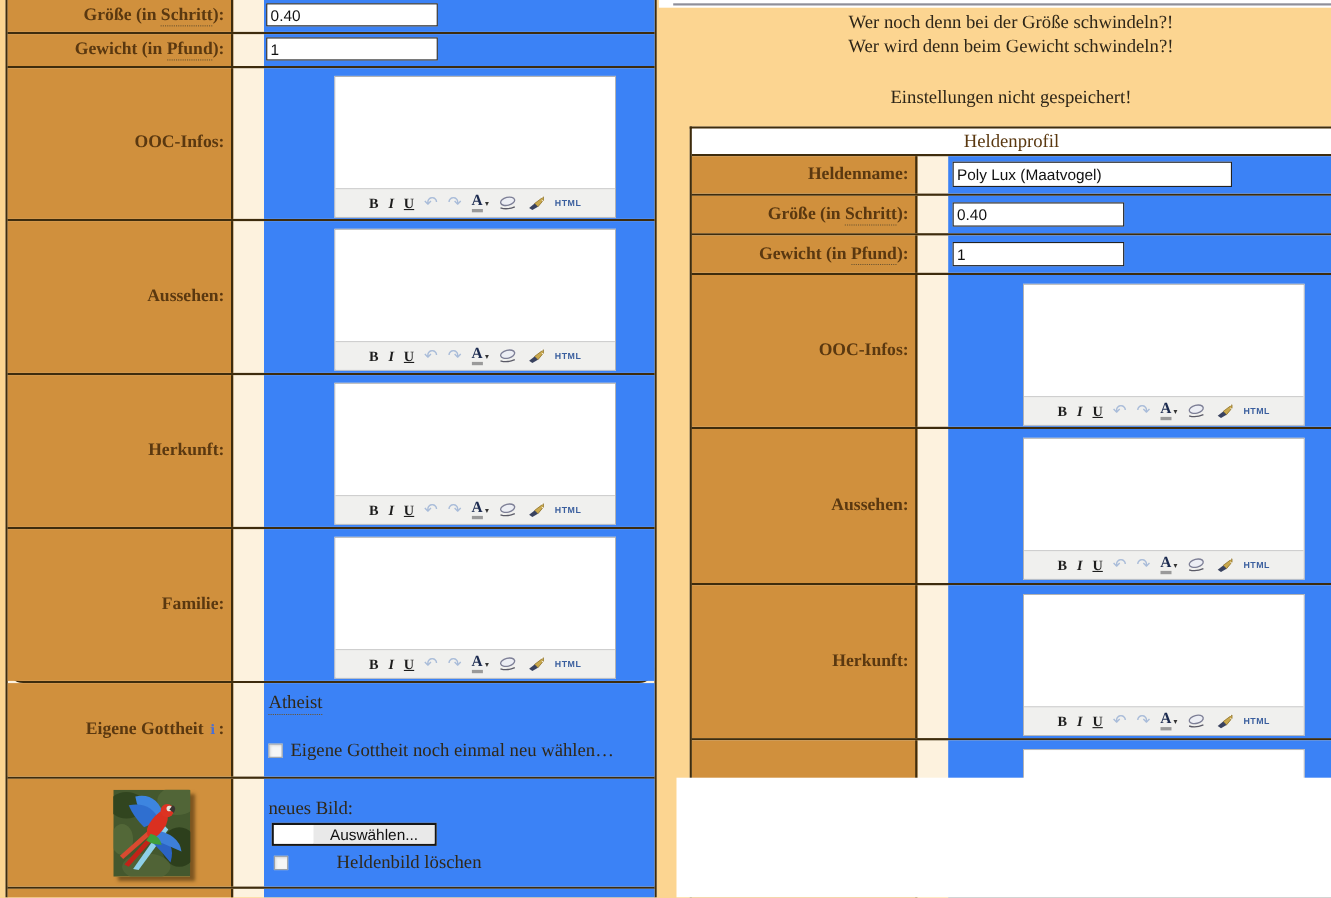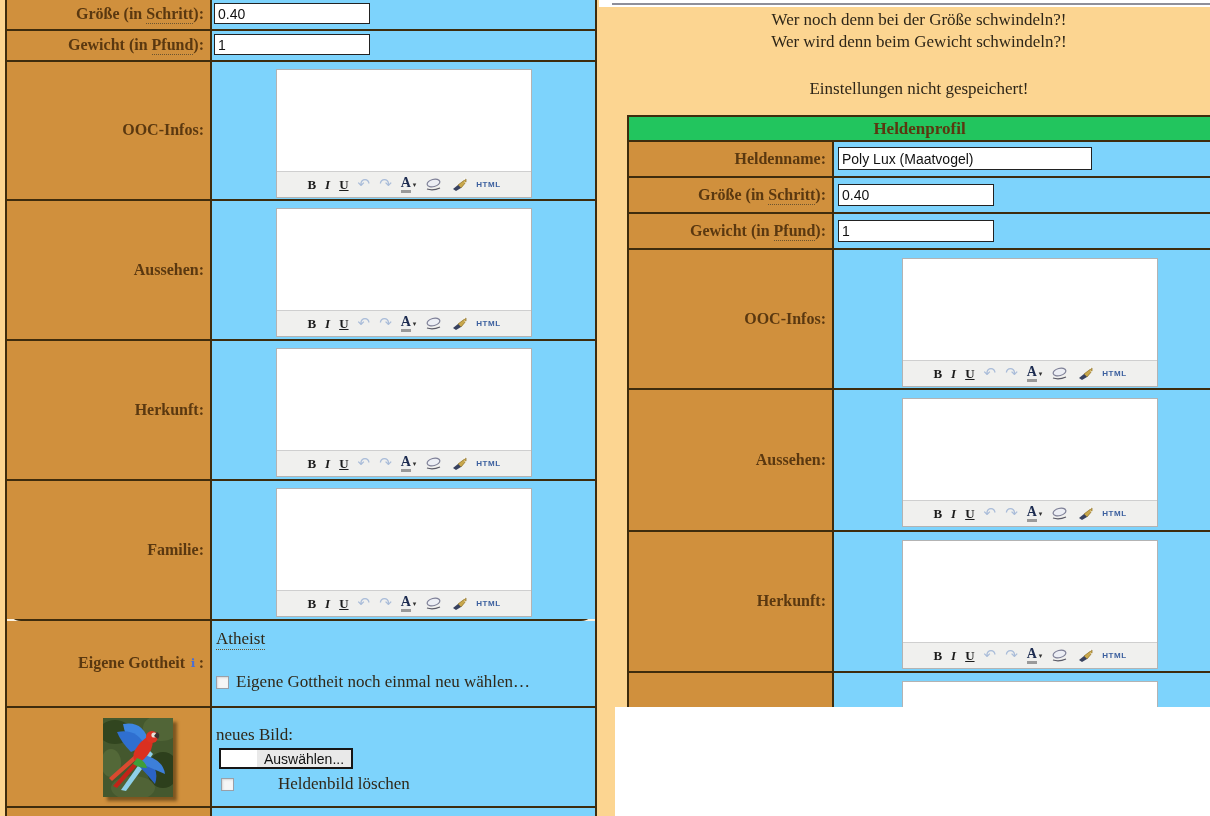--- a/index.html
+++ b/index.html
@@ -14,21 +14,21 @@
   .panel-table { position:absolute; background:#fdf2de; }
   .row { display:flex; border-bottom:2px solid #3e2c0d; }
   .row:last-child { border-bottom:none; }
   .lbl {
     width:205px; flex:0 0 205px;
     background:#d0903d; border-right:2px solid #3e2c0d;
     color:#5a3810; font-weight:bold; font-size:16px;
     display:flex; align-items:center; justify-content:flex-end;
     padding-right:6px; text-align:right; line-height:1.15;padding-left:44px;
   }
-  .cnt { flex:1; background:#7dd3fc; position:relative; }
+  .cnt { flex:1; background:#3b82f6; position:relative;margin-left:28px; }
   .tt { border-bottom:1px dotted #6b5430; padding-bottom:1px; }
   
   #left-table {
     left:5px; top:0; width:592px; height:816px;
     border-left:2px solid #3e2c0d; border-right:2px solid #3e2c0d;
     display:flex; flex-direction:column;
   }
   .lr1 { height:31px; } .lr2 { height:31px; }
   .lr3 { height:139px; } .lr4 { height:140px; } .lr5 { height:140px; } .lr6 { height:140px;border-radius:14px; }
   .lr7 { height:87px; } .lr8 { height:100px; } .lr9 { flex:1; border-bottom:none; }
@@ -65,44 +65,44 @@
     width:13px; height:13px; border:1px solid #9aa0a8; background:#f6f6f6;
     box-shadow:inset 1px 1px 2px #d7d7d7; flex:0 0 13px;
   }
   .cb-line { display:flex; align-items:center; gap:7px; font-size:17px; color:#302818; }
   
   .gott-cnt { padding:8px 0 0 4px; font-size:17px; }
   .gott-cb { margin-top:23px; }
   .lbl-gott-icon { color:#4a6fd4; font-size:12px; margin:0 3px 0 6px; font-family:"DejaVu Sans",sans-serif; }
   .img-cnt { padding:17px 0 0 4px; font-size:17px; }
   .file-input {
-    width:134px; height:21px; border:2px solid #161616; background:#fff;
+    width:150px; height:21px; border:2px solid #161616; background:#fff;
     display:flex; margin:3px 0 5px 3px;
   }
   .file-white { flex:0 0 36px; background:#fff; }
   .file-btn {
     flex:1; background:#e9e9e9; display:flex; align-items:center; justify-content:center;
     font-family:"Liberation Sans",sans-serif; font-size:14px; color:#111;
   }
   .parrot-wrap { margin-left:14px; box-shadow:4px 4px 3px rgba(58,38,10,.55); width:70px; height:79px; }
   
   #right-panel { position:absolute; left:599px; top:0; width:611px; height:816px; background:#fcd591; }
   .top-strip { position:absolute; left:0; top:0; width:611px; height:7px; background:#fff; }
   .top-strip-line { position:absolute; left:13px; top:3px; right:0; height:2px; background:#8f8f99; }
   .warnings { position:absolute; left:29px; top:9px; width:582px; text-align:center; font-size:17px; line-height:22px; color:#2e2618; }
   .notice { margin-top:25px; }
   #right-table {
     left:28px; top:115px; width:583px; height:701px;
     border-top:2px solid #3e2c0d; border-left:2px solid #3e2c0d;
     display:flex; flex-direction:column;
   }
   .rhead {
-    height:25px; background:#22c55e; border-bottom:2px solid #3e2c0d;
+    height:25px; background:#ffffff; border-bottom:2px solid #3e2c0d;
     display:flex; align-items:center; justify-content:center;
-    color:#5a3810; font-weight:bold; font-size:17px;
+    color:#5a3810; font-weight:normal; font-size:17px;
   }
   .rr1 { height:36px; } .rr2 { height:36px; } .rr3 { height:36px; }
   .rr4 { height:140px; } .rr5 { height:142px; } .rr6 { height:141px; }
   .rr7 { flex:1; border-bottom:none; }
   .white-overlay { position:absolute; left:16px; top:707px; width:595px; height:109px; background:#fff; z-index:5; }
 </style>
 </head>
 <body>
 
 <div id="left-table" class="panel-table">

